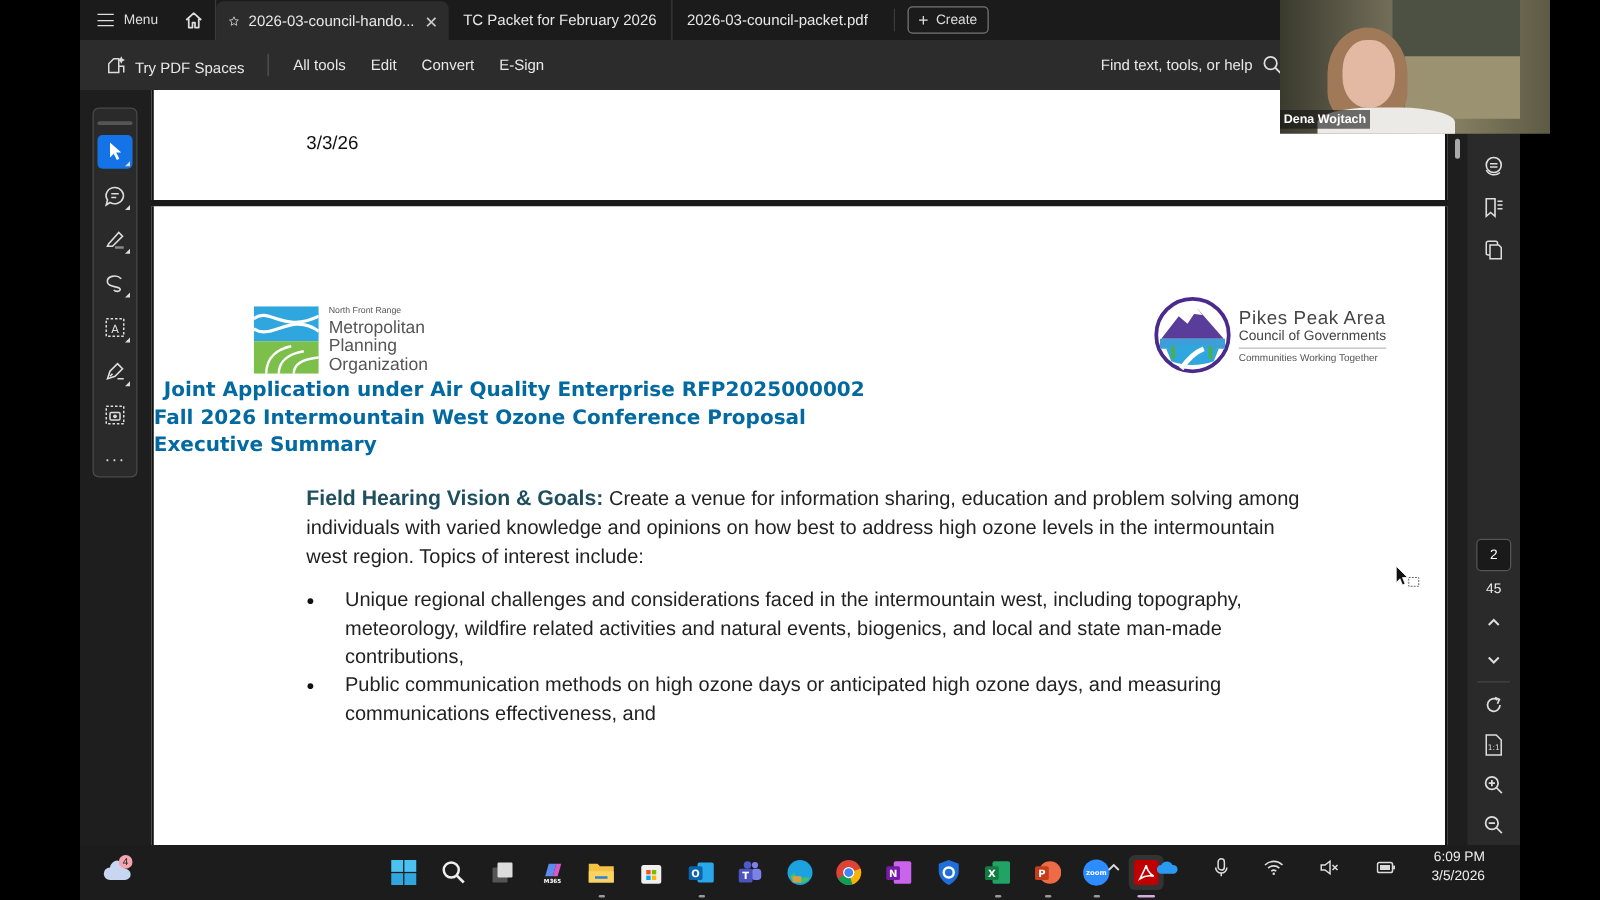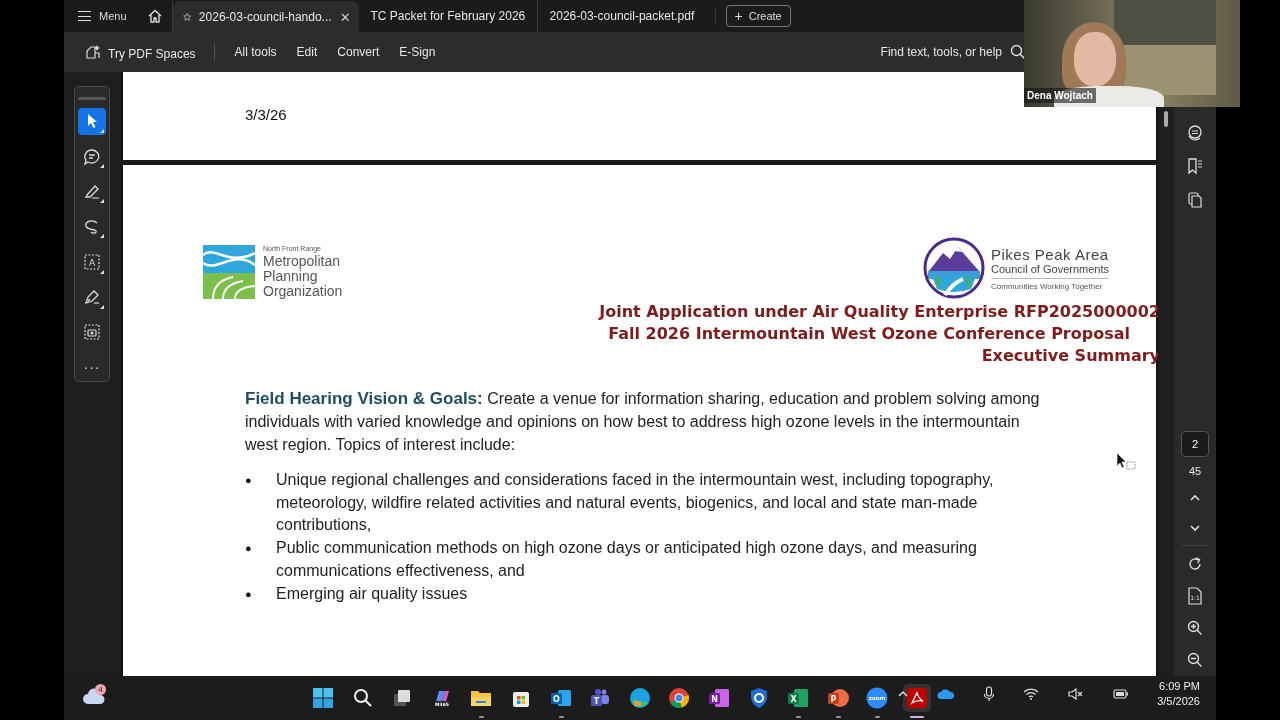--- a/index.html
+++ b/index.html
@@ -44,21 +44,21 @@
   .logo-left { position: absolute; left: 80px; top: 80px; display: flex; align-items: center; gap: 8px; }
   .logo-left .mark { width: 52px; height: 54px; }
   .logo-left .txt { line-height: 1; color: #555; }
   .logo-left .small { font-size: 7px; display: block; margin-bottom: 2px; }
   .logo-left .big { font-size: 14px; display: block; line-height: 15px; }
   .logo-right { position: absolute; left: 800px; top: 72px; display: flex; align-items: center; gap: 6px; }
   .logo-right .circle { width: 62px; height: 62px; }
   .logo-right .t1 { font-size: 15px; letter-spacing: 0.5px; color: #444; display: block; }
   .logo-right .t2 { font-size: 11px; color: #444; display: block; padding-bottom: 3px; border-bottom: 1px solid #bbb; }
   .logo-right .t3 { font-size: 8px; color: #555; display: block; margin-top: 3px; }
-  .title-block { position: absolute; left: 0; width: 1037px; top: 136px; text-align: right; font-family: "DejaVu Sans", sans-serif; font-weight: bold; font-size: 16px; line-height: 22px; color: #7f1d1d; }
+  .title-block { position: absolute; left: 0; width: 1037px; top: 136px; text-align: left; font-family: "DejaVu Sans", sans-serif; font-weight: bold; font-size: 16px; line-height: 22px; color: #0369a1; }
   .title-block .l1 { padding-left: 8px; }
   .title-block .l2 { padding-right: 30px; }
   .body { position: absolute; left: 122px; top: 222px; width: 800px; font-size: 16px; line-height: 23px; color: #222; font-family: "Liberation Sans", sans-serif; }
   .body .lead { color: #1f4e5f; font-weight: bold; font-size: 17px; }
   .bullets { list-style: none; margin-top: 13px; }
   .bullets li { position: relative; padding-left: 31px; line-height: 22.7px; }
   .bullets li::before { content: "●"; position: absolute; left: 0; top: 0; font-size: 11px; color: #111; }
 
   .cursor { position: absolute; left: 995px; top: 380px; }
 
@@ -82,21 +82,21 @@
 
   
   .taskbar { position: absolute; left: 64px; top: 676px; width: 1152px; height: 44px; background: #1c1c1c; display: flex; align-items: center; }
   .weather { position: absolute; left: 18px; top: 8px; width: 24px; height: 24px; }
   .weather-badge { position: absolute; left: 31px; top: 8px; width: 11px; height: 11px; border-radius: 50%; background: #f3a6b0; color: #222; font-size: 8px; text-align: center; line-height: 11px; }
   .tb-apps { position: absolute; left: 245px; top: 8px; display: flex; gap: 11.6px; }
   .app { width: 28px; height: 28px; border-radius: 5px; position: relative; display: flex; align-items: center; justify-content: center; font-size: 10px; font-weight: bold; color: #fff; }
   .app .dot { position: absolute; bottom: -6px; left: 12px; width: 5px; height: 2px; background: #999; border-radius: 1px; }
   .app.active-app { background: #333; }
   .app.active-app .dot { width: 14px; left: 7px; background: #d8a9e8; }
-  .tray { position: absolute; right: 0; top: 0; height: 36px; display: flex; align-items: center; gap: 28px; padding-right: 16px; color: #ddd; font-size: 11px; }
+  .tray { position: absolute; right: 0; top: 0; height: 36px; display: flex; align-items: center; gap: 28px; padding-right: 28px; color: #ddd; font-size: 11px; }
   .clock { text-align: right; line-height: 15px; font-size: 11px; color: #eee; }
 </style>
 </head>
 <body>
 
 <div id="screen">
   <div id="app">
 
     <div class="tabbar">
       <div class="menu-btn">
@@ -281,21 +281,20 @@
           <div class="l1">Joint Application under Air Quality Enterprise RFP2025000002</div>
           <div class="l2">Fall 2026 Intermountain West Ozone Conference Proposal</div>
           <div>Executive Summary</div>
         </div>
 
         <div class="body">
           <p><span class="lead">Field Hearing Vision &amp; Goals:</span><span> Create a venue for information sharing, education and problem solving among individuals with varied knowledge and opinions on how best to address high ozone levels in the intermountain west region. Topics of interest include:</span></p>
           <ul class="bullets">
             <li>Unique regional challenges and considerations faced in the intermountain west, including topography, meteorology, wildfire related activities and natural events, biogenics, and local and state man-made contributions,</li>
             <li>Public communication methods on high ozone days or anticipated high ozone days, and measuring communications effectiveness, and</li>
-            <li>Emerging air quality issues</li>
           </ul>
         </div>
       </div>
 
       <svg class="cursor" width="24" height="22" viewBox="0 0 24 22">
         <path d="M1 1 L1 14 L4 11 L6 16 L8 15 L6 10 L10 10 Z" fill="#111" stroke="#fff" stroke-width="0.6"></path>
         <rect x="11" y="10" width="8" height="7" fill="none" stroke="#666" stroke-width="0.8" stroke-dasharray="1.5 1"></rect>
       </svg>
     </div>
 

